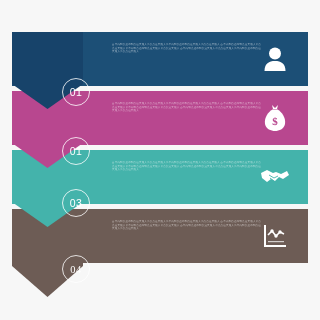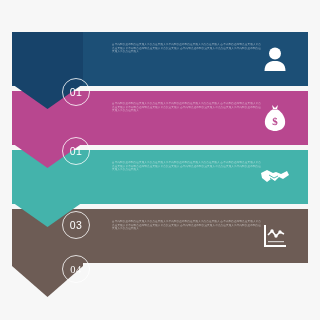--- a/index.html
+++ b/index.html
@@ -70,21 +70,21 @@
     display:flex;align-items:center;justify-content:center;
   }
   .icon svg{display:block;}
   
   #band-1{top:32px;}
   #band-2{top:91px;}
   #band-3{top:150px;}
   #band-4{top:209px;}
   #band-1 .num-circle{top:46px;}
   #band-2 .num-circle{top:46px;}
-  #band-3 .num-circle{top:61px;}
+  #band-3 .num-circle{top:39px;}
   #band-4 .num-circle{top:46px;font-family:Liberation Serif, serif;}
 </style>
 </head>
 <body>
 
 <div id="infographic">
 
   <div class="band" id="band-4">
     <div class="band-body" style="background:#6d5c55;"></div>
     <div class="arrow">

